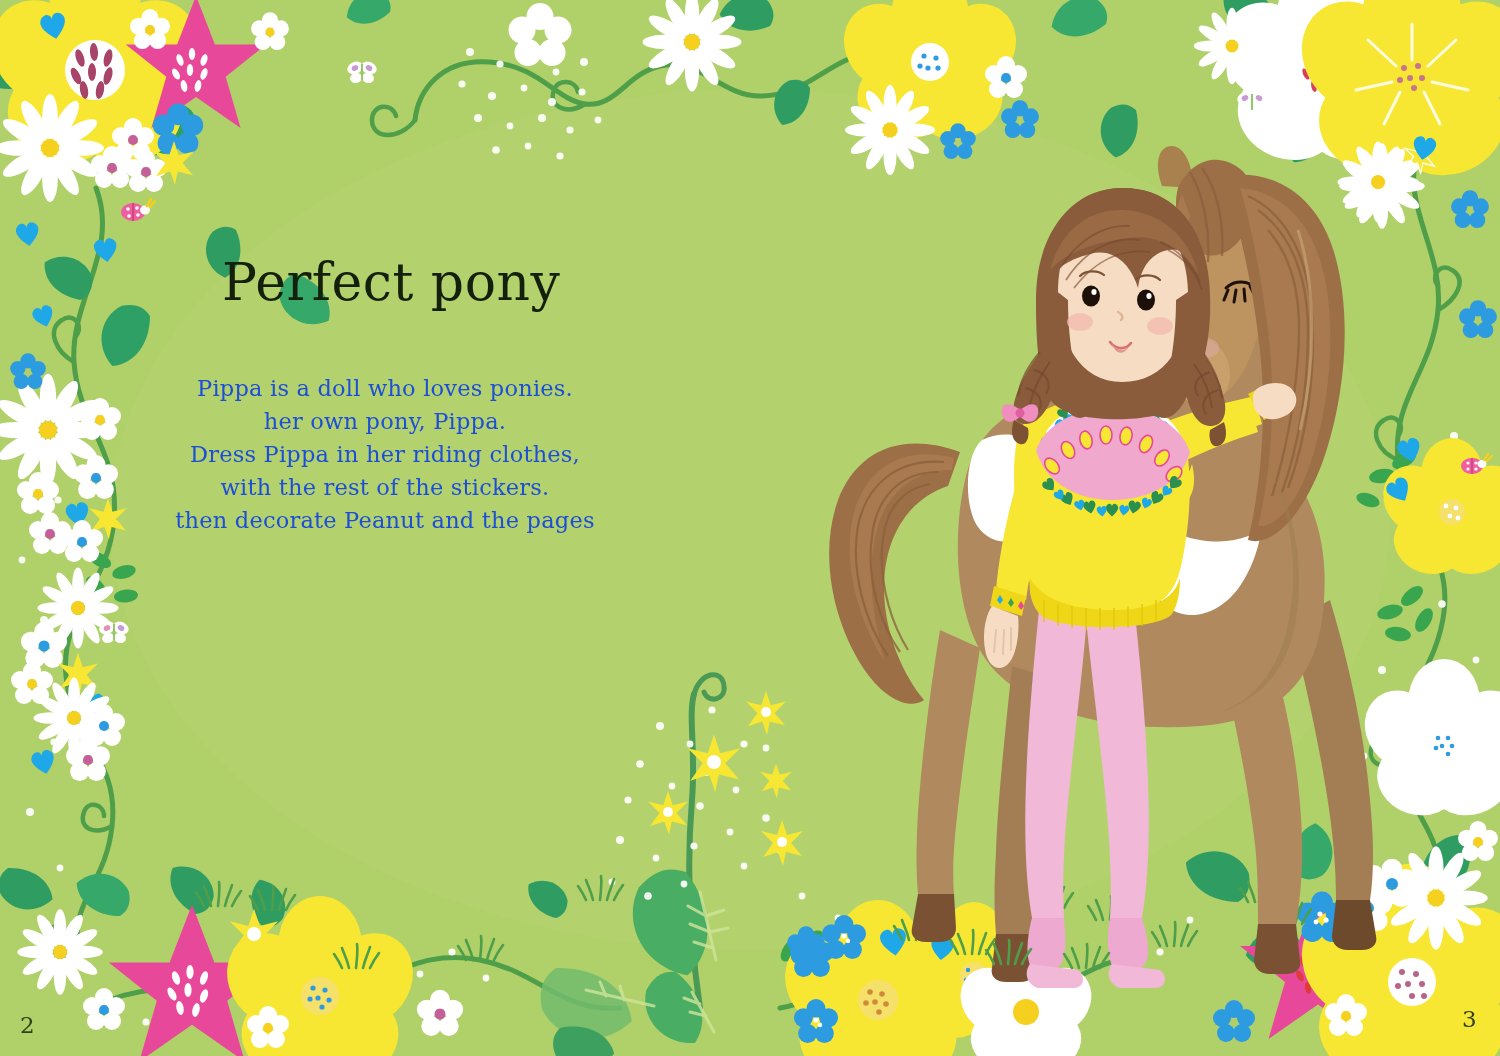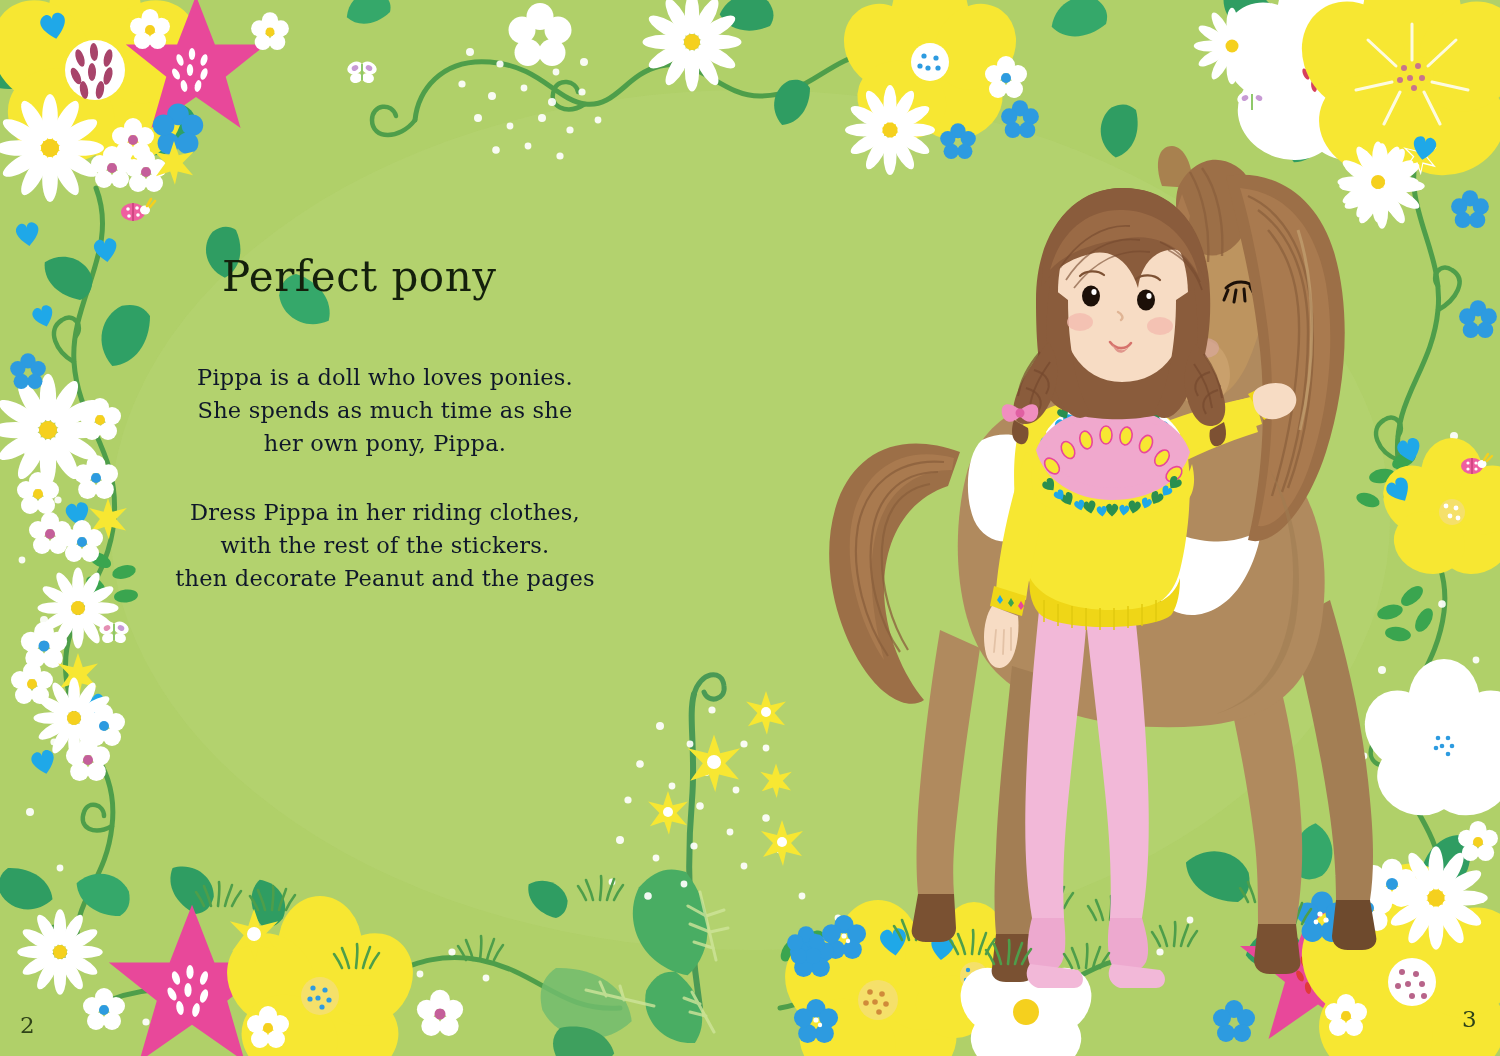--- a/index.html
+++ b/index.html
@@ -20,38 +20,38 @@
   .text-col {
     position:absolute;
     left:150px; top:255px;
     width:470px;
     text-align:center;
     color:#1d2a12;
     z-index:40;
   }
   .title {
     font-family:"DejaVu Serif", serif;
-    font-size:42px;
+    font-size:52px;
     font-weight:400;
     letter-spacing:.5px;
     color:#14200c;
     line-height:1.05;
     margin-left:6px;
     text-align:left;
     padding-left:66px;
   }
   .para {
     font-family:"DejaVu Serif", serif;
     font-size:22.5px;
     line-height:33px;
-    color:#0f172a;
+    color:#1d4ed8;
     letter-spacing:.2px;
   }
   .para.p1 { margin-top:62px; }
-  .para.p2 { margin-top:36px; }
+  .para.p2 { }
   .para .ln { display:block; white-space:nowrap; }
 
   
   .pageno {
     position:absolute;
     font-family:"DejaVu Serif", serif;
     font-size:23px;
     color:#2f4318;
     z-index:45;
   }
@@ -1195,21 +1195,20 @@
       <use href="#grass1" transform="translate(1008,946)"></use>
       <use href="#grass1" transform="translate(1086,950)"></use>
     </g>
   </svg>
 
   <div class="text-col">
     <div class="title">Perfect pony</div>
 
     <div class="para p1">
       <span class="ln">Pippa is a doll who loves ponies.</span>
-      <span class="ln">She spends as much time as she</span>
       <span class="ln">her own pony, Pippa.</span>
     </div>
 
     <div class="para p2">
       <span class="ln">Dress Pippa in her riding clothes,</span>
       <span class="ln">with the rest of the stickers.</span>
       <span class="ln">then decorate Peanut and the pages</span>
     </div>
   </div>
 

